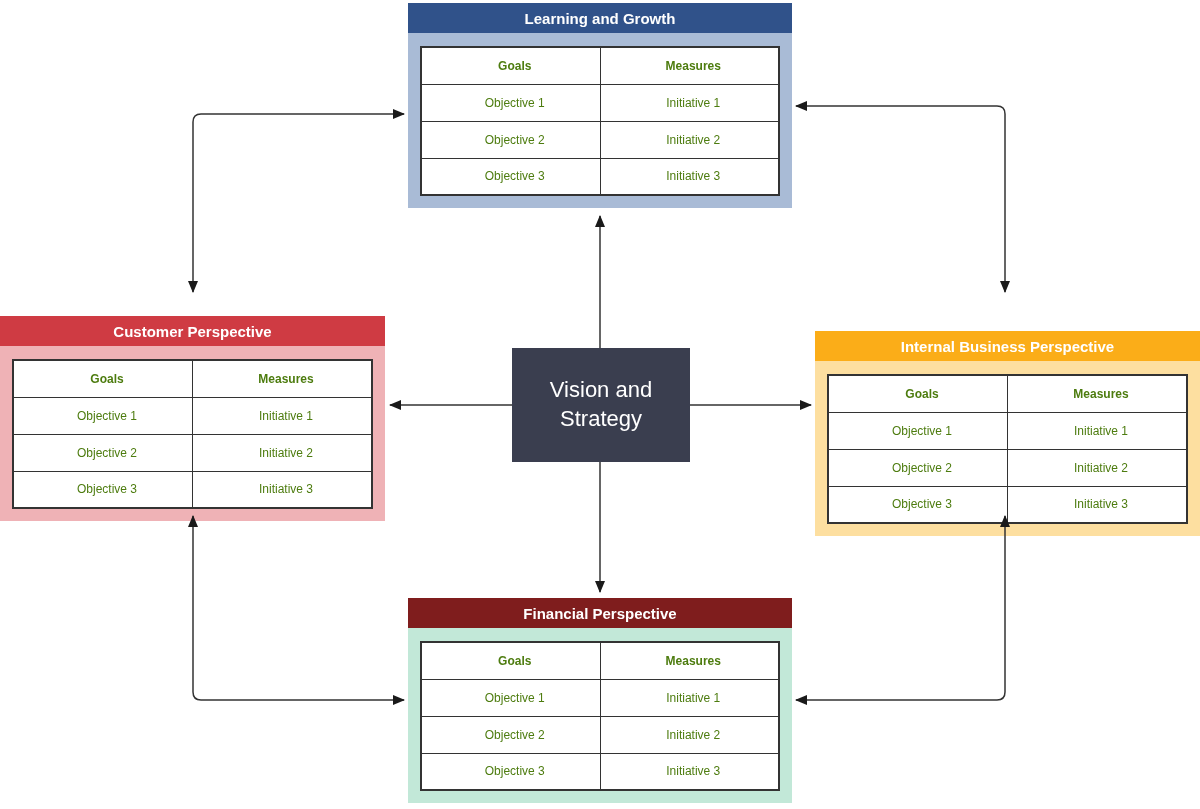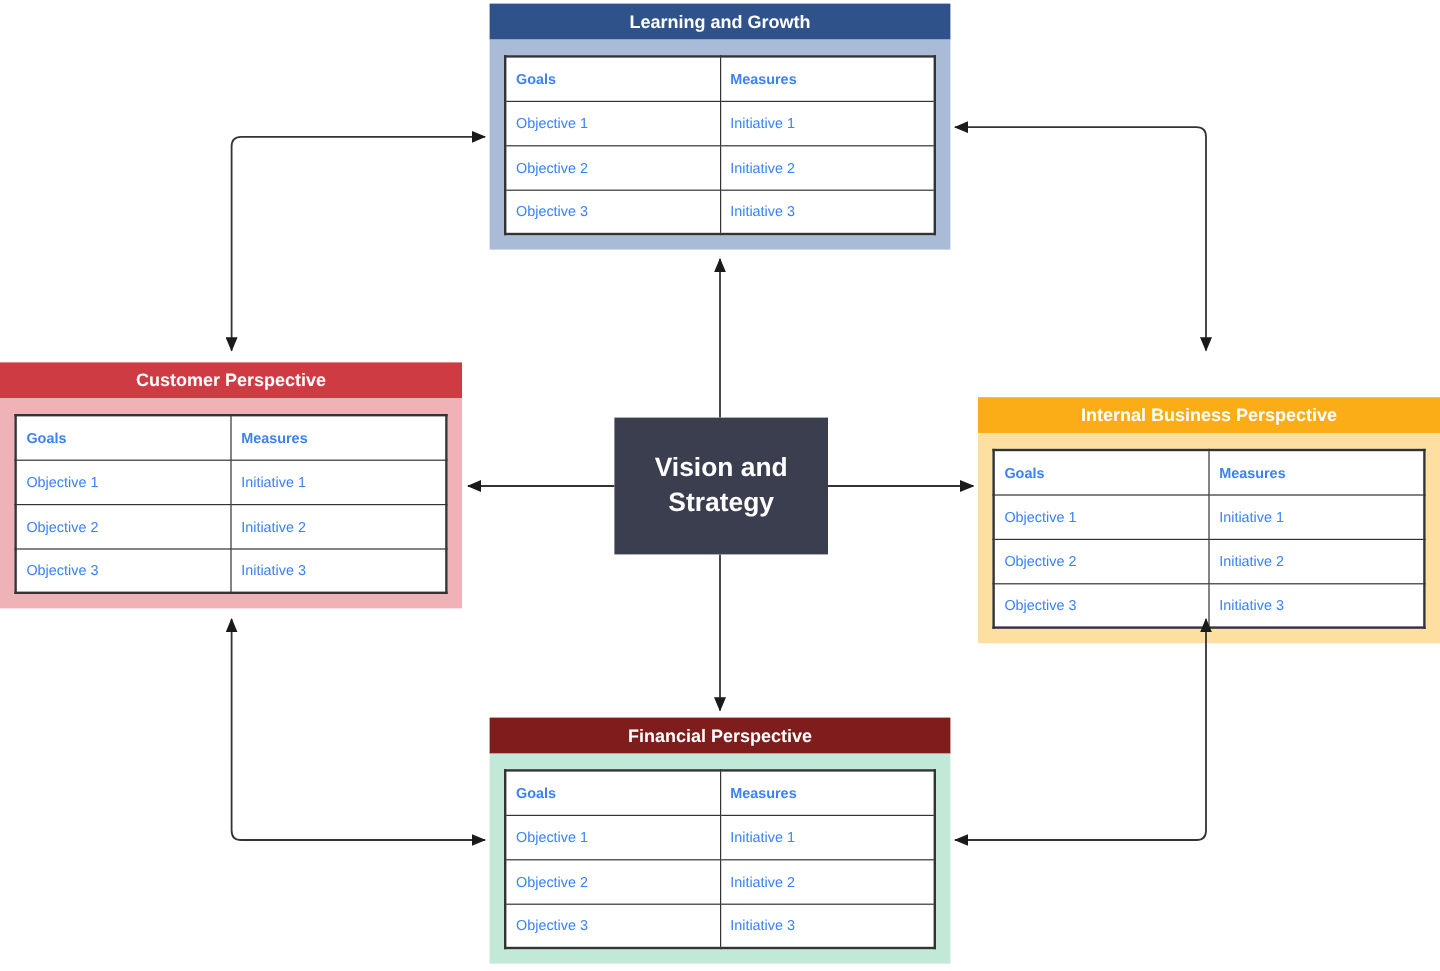--- a/index.html
+++ b/index.html
@@ -50,45 +50,45 @@
     border-collapse: collapse;
     background: #ffffff;
     border: 2px solid #333333;
     table-layout: fixed;
   }
   table.ptable th, table.ptable td {
     border: 1.5px solid #333333;
     height: 37px;
     padding: 0 0 0 8px;
     font-size: 12px;
-    color: #3b82f6;
-    text-align: left;
+    color: #4d7c0f;
+    text-align: center;
     vertical-align: middle;
     font-weight: normal;
   }
   table.ptable th { font-weight: bold; }
 
   .pos-top    { left: 408px; top: 3px;   width: 384px; }
-  .pos-left   { left: 0px;   top: 302px; width: 385px; }
+  .pos-left   { left: 0px;   top: 316px; width: 385px; }
   .pos-right  { left: 815px; top: 302px; width: 385px; margin-top: 29px; }
   .pos-bottom { left: 408px; top: 598px; width: 384px; }
 
   
   .center-node {
     position: absolute;
     left: 512px; top: 348px;
     width: 178px; height: 114px;
     z-index: 2;
     display: flex;
     align-items: center;
     justify-content: center;
     text-align: center;
     color: #ffffff;
     font-size: 22px;
-    font-weight: bold;
+    font-weight: normal;
     line-height: 1.3;
     padding: 0 18px;
   }
 </style>
 </head>
 <body>
 
 <div class="canvas">
 
   <div class="panel pos-top">

